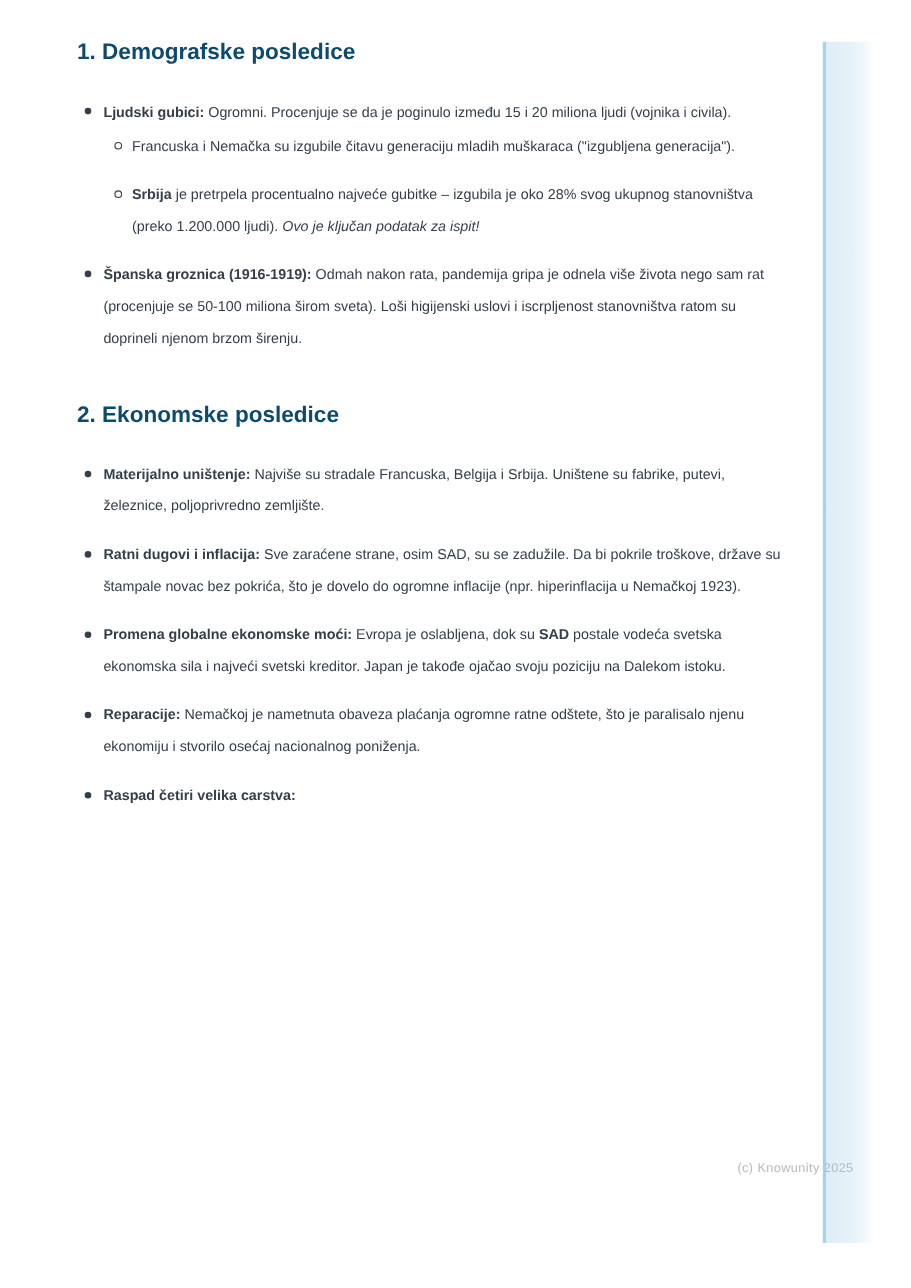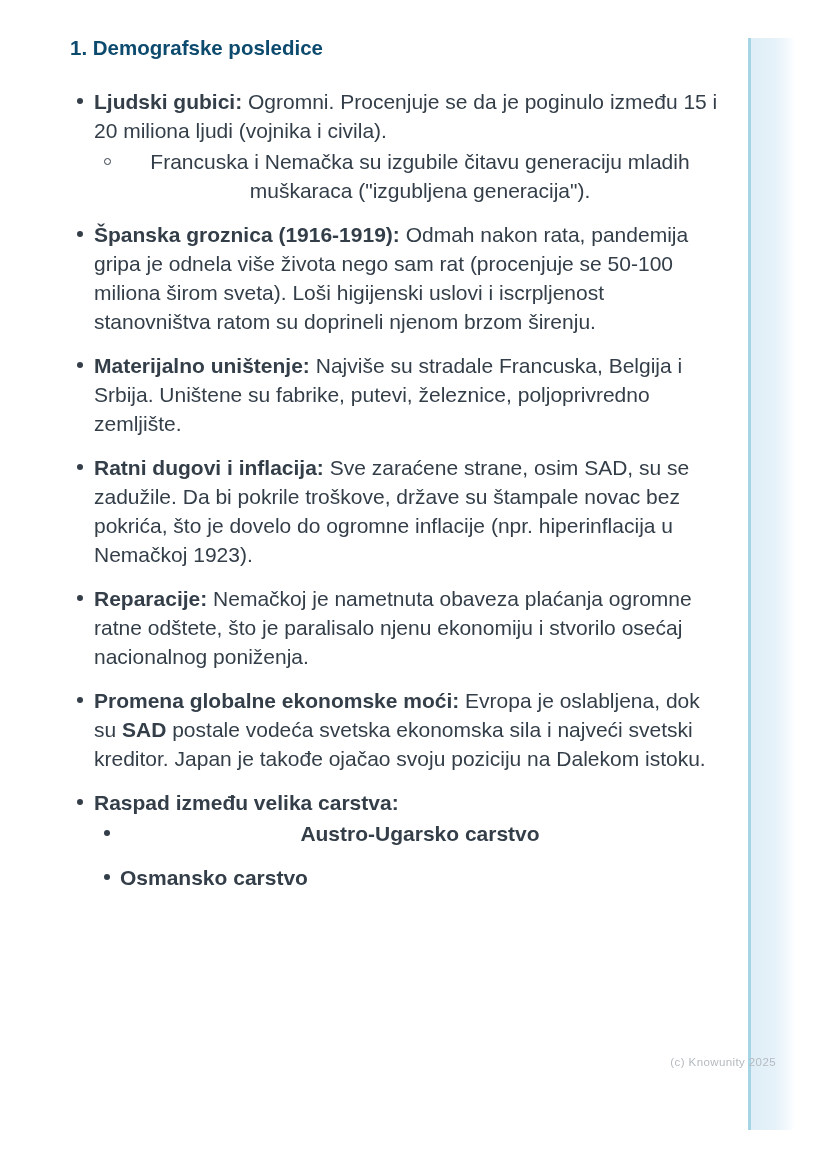--- a/index.html
+++ b/index.html
@@ -42,26 +42,26 @@
   h2.heading {
     color: #0c4a6e;
     font-size: 20.5px;
     font-weight: 700;
     margin: 44px 0 26px 0;
     line-height: 1.2;
   }
   section:first-child h2.heading { margin-top: 0; }
   .item {
     position: relative;
-    font-size: 21px;
+    font-size: 13px;
     line-height: 29px;
     margin-bottom: 15px;
     color: #333e49;
   }
-  .item.tight { margin-top: -13px; text-align: center; }
+  .item.tight { margin-top: -13px; }
   .item.level1 { padding-left: 24px; }
   .item.level2 { padding-left: 50px; }
   .marker {
     position: absolute;
     top: 11.5px;
     display: inline-block;
   }
   .item.level1 .marker { left: 7px; }
   .item.level2 .marker { left: 34px; }
   .marker.disc {
@@ -83,28 +83,28 @@
 </head>
 <body>
 
 <div class="side-bar"></div>
 
 <main class="content">
     <section>
       <h2 class="heading">1. Demografske posledice</h2>
       <div class="item level1"><span class="marker disc"></span><strong>Ljudski gubici:</strong><span> Ogromni. Procenjuje se da je poginulo između 15 i 20 miliona ljudi (vojnika i civila).</span></div>
       <div class="item level2 tight"><span class="marker circle"></span><span>Francuska i Nemačka su izgubile čitavu generaciju mladih muškaraca ("izgubljena generacija").</span></div>
+      <div class="item level2"><span class="marker circle"></span><strong>Srbija</strong><span> je pretrpela procentualno najveće gubitke – izgubila je oko 28% svog ukupnog stanovništva (preko 1.200.000 ljudi). </span><em>Ovo je ključan podatak za ispit!</em></div>
       <div class="item level1"><span class="marker disc"></span><strong>Španska groznica (1916-1919):</strong><span> Odmah nakon rata, pandemija gripa je odnela više života nego sam rat (procenjuje se 50-100 miliona širom sveta). Loši higijenski uslovi i iscrpljenost stanovništva ratom su doprineli njenom brzom širenju.</span></div>
     </section>
     <section>
+      <h2 class="heading">2. Ekonomske posledice</h2>
       <div class="item level1"><span class="marker disc"></span><strong>Materijalno uništenje:</strong><span> Najviše su stradale Francuska, Belgija i Srbija. Uništene su fabrike, putevi, železnice, poljoprivredno zemljište.</span></div>
       <div class="item level1"><span class="marker disc"></span><strong>Ratni dugovi i inflacija:</strong><span> Sve zaraćene strane, osim SAD, su se zadužile. Da bi pokrile troškove, države su štampale novac bez pokrića, što je dovelo do ogromne inflacije (npr. hiperinflacija u Nemačkoj 1923).</span></div>
+      <div class="item level1"><span class="marker disc"></span><strong>Promena globalne ekonomske moći:</strong><span> Evropa je oslabljena, dok su </span><strong>SAD</strong><span> postale vodeća svetska ekonomska sila i najveći svetski kreditor. Japan je takođe ojačao svoju poziciju na Dalekom istoku.</span></div>
       <div class="item level1"><span class="marker disc"></span><strong>Reparacije:</strong><span> Nemačkoj je nametnuta obaveza plaćanja ogromne ratne odštete, što je paralisalo njenu ekonomiju i stvorilo osećaj nacionalnog poniženja.</span></div>
-      <div class="item level1"><span class="marker disc"></span><strong>Promena globalne ekonomske moći:</strong><span> Evropa je oslabljena, dok su </span><strong>SAD</strong><span> postale vodeća svetska ekonomska sila i najveći svetski kreditor. Japan je takođe ojačao svoju poziciju na Dalekom istoku.</span></div>
     </section>
     <section>
-      <div class="item level1"><span class="marker disc"></span><strong>Raspad između velika carstva:</strong></div>
-      <div class="item level2 tight"><span class="marker disc"></span><strong>Austro-Ugarsko carstvo</strong></div>
-      <div class="item level2"><span class="marker disc"></span><strong>Osmansko carstvo</strong></div>
+      <div class="item level1"><span class="marker disc"></span><strong>Raspad četiri velika carstva:</strong></div>
     </section>
   </main>
 
 <div class="watermark">(c) Knowunity 2025</div>
 
 </body></html>

